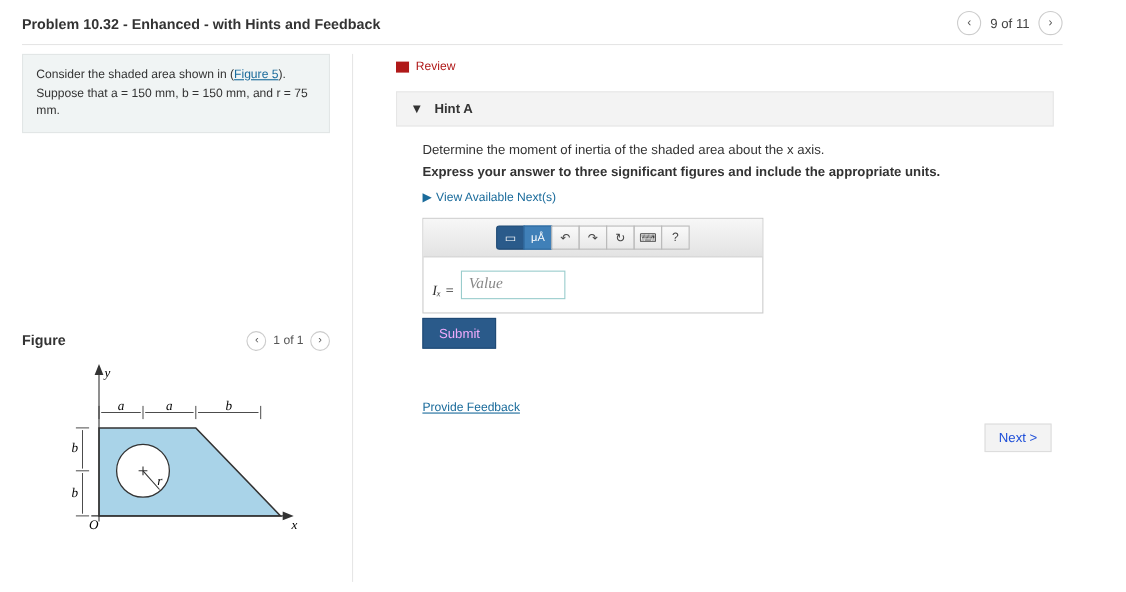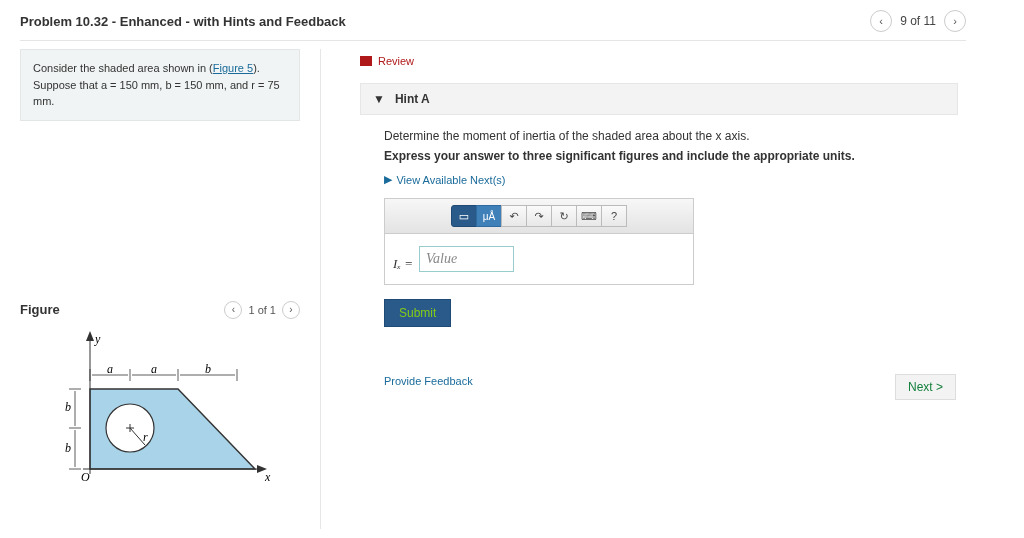--- a/index.html
+++ b/index.html
@@ -34,23 +34,23 @@
 .tb{background:linear-gradient(#f7f7f7,#e3e3e3);border-bottom:1px solid #ccc;padding:6px;display:flex;align-items:center;gap:0;justify-content:center}
 .tb .btn{width:26px;height:22px;border:1px solid #bbb;background:linear-gradient(#fafafa,#e8e8e8);display:flex;align-items:center;justify-content:center;font-size:11px;color:#444;margin-left:-1px;cursor:pointer}
 .tb .btn:first-child{border-top-left-radius:3px;border-bottom-left-radius:3px;margin-left:0}
 .tb .btn.prim{background:#2a5a8a;color:#fff;border-color:#1f4a75}
 .tb .btn.mu{background:#4080b8;color:#fff;border-color:#2f6a9e;font-size:10px}
 .ansrow{display:flex;align-items:flex-end;padding:12px 8px;gap:6px}
 .lbl{font-size:13px;font-style:italic;font-family:'Times New Roman',serif}
 .inp{height:26px;border:1px solid #9cc;background:#fff;font-style:italic;font-family:'Times New Roman',serif;font-size:14px;color:#888;padding:0 6px;display:flex;align-items:center}
 .inp.val{width:95px}
 .inp.un{width:85px}
-.submit{margin-top:14px;padding:6px 14px;background:#2a5a8a;color:#84cc16;border:1px solid #1f4a75;font-size:12px;cursor:pointer}
-.feedback{color:#1a6b9b;font-size:11px;margin-top:48px;display:inline-block;cursor:pointer}
-.next{position:absolute;right:10px;bottom:129px;background:#f3f3f3;border:1px solid #ddd;padding:5px 12px;font-size:12px;color:#15803d;cursor:pointer}
+.submit{margin-top:4px;padding:6px 14px;background:#2a5a8a;color:#f0abfc;border:1px solid #1f4a75;font-size:12px;cursor:pointer}
+.feedback{color:#1a6b9b;font-size:11px;text-decoration:underline;margin-top:48px;display:inline-block;cursor:pointer}
+.next{position:absolute;right:10px;bottom:118px;background:#f3f3f3;border:1px solid #ddd;padding:5px 12px;font-size:12px;color:#1d4ed8;cursor:pointer}
 svg text{font-family:'Times New Roman',serif;font-style:italic;font-size:12px}
 </style>
 </head>
 <body>
 
 <div class="page">
   <div class="hdr">
     <h1>Problem 10.32 - Enhanced - with Hints and Feedback</h1>
     <div class="pg-nav">
       <span class="circ">‹</span>

